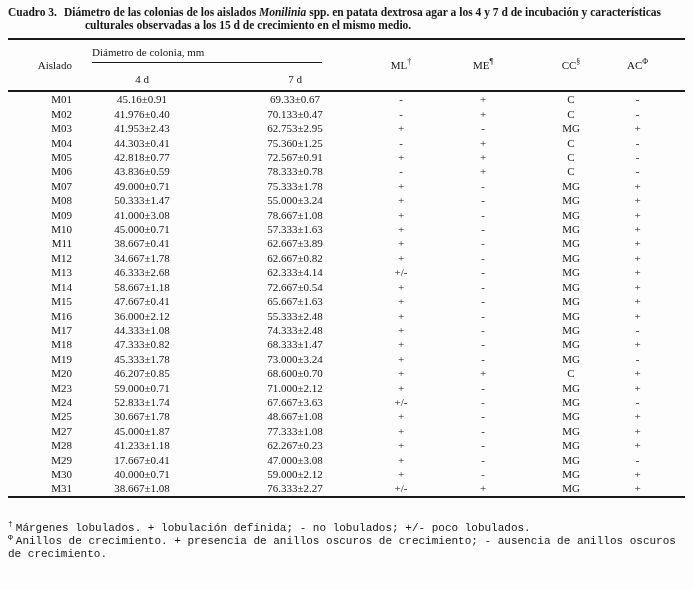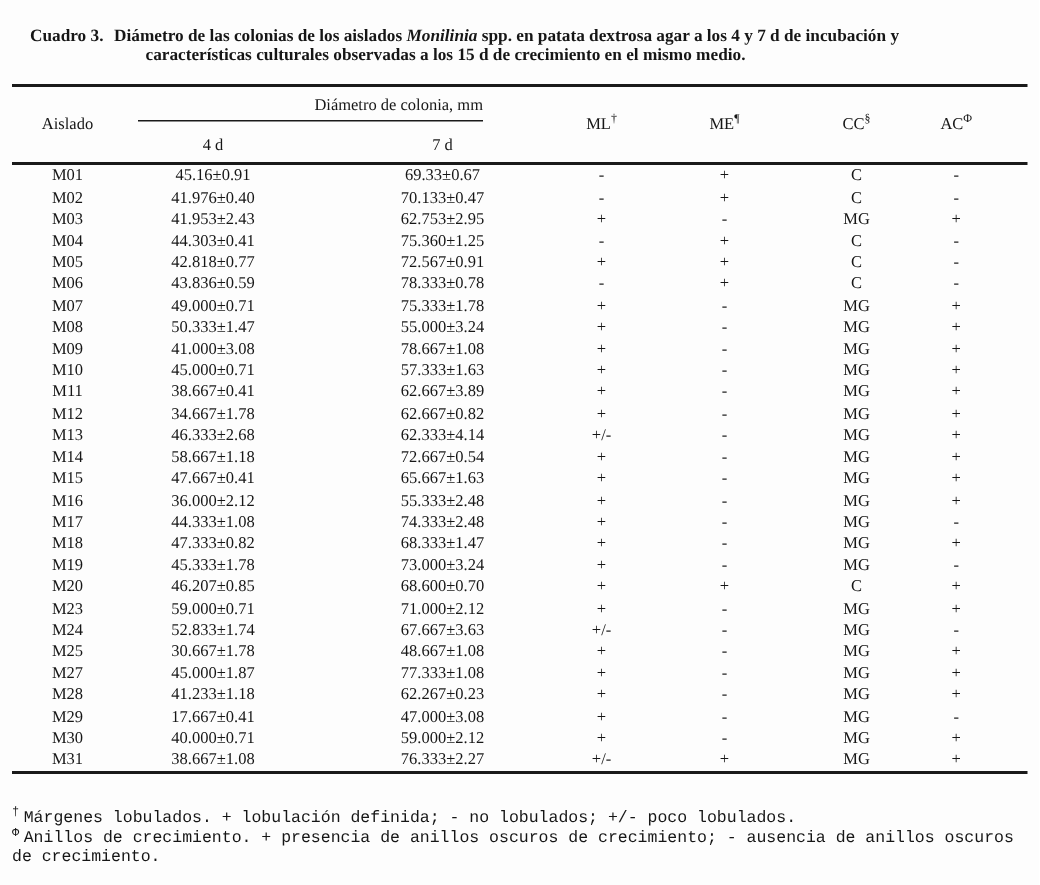--- a/index.html
+++ b/index.html
@@ -9,42 +9,42 @@
     height: 590px;
     box-sizing: border-box;
     background: #fdfdfd;
     padding: 6px 8px 0 8px;
     font-family: "Liberation Serif", serif;
     color: #161616;
     overflow: hidden;
   }
   
   .caption { margin: 0 0 6px 0; }
-  .cap-line { margin: 12px; font-size: 11.5px; line-height: 13.2px; font-weight: 700; }
+  .cap-line { margin: 0; font-size: 11.5px; line-height: 13.2px; font-weight: 700; }
   .cap-es { padding-left: 77px; text-indent: -77px; }
   .cap-en { padding-left: 69px; text-indent: -69px; }
   .cap-label { margin-right: 7px; }
   .it { font-style: italic; }
   
   table.data-table {
     width: 677px;
     table-layout: fixed;
     border-collapse: collapse;
     border-top: 2px solid #1a1a1a;
     border-bottom: 2px solid #1a1a1a;
   }
   table.data-table thead { border-bottom: 2px solid #1a1a1a; }
   th { font-weight: 400; font-size: 11px; padding: 0; text-align: center; }
   tr.hrow1 th { height: 28px; vertical-align: middle; }
   th.group { vertical-align: bottom; }
-  .group-label { font-size: 11px; line-height: 13px; margin: 0 56px 0 20px; text-align: right; }
+  .group-label { font-size: 11px; line-height: 13px; margin: 0 56px 0 20px; text-align: left; }
   .group-rule { height: 0; border-bottom: 1px solid #1a1a1a; margin: 3px 56px 0 20px; }
   tr.hrow2 th { height: 22px; vertical-align: middle; }
   td { font-size: 11px; line-height: 14.4px; padding: 0; text-align: center; white-space: nowrap; }
-  .c0 { text-align: center; padding-left: 10px; }
+  .c0 { text-align: right; padding-left: 10px; }
   .c6 { text-align: center; padding-right: 10px; }
   sup { font-size: 8px; line-height: 0; }
   
   .footnotes { margin-top: 24px; font-family: Liberation Mono, monospace; }
   .fn { margin: 0 0 1px 0; font-size: 11px; line-height: 12.6px; }
   .fn sup { margin-right: 3px; }
 </style>
 </head>
 <body>
 

